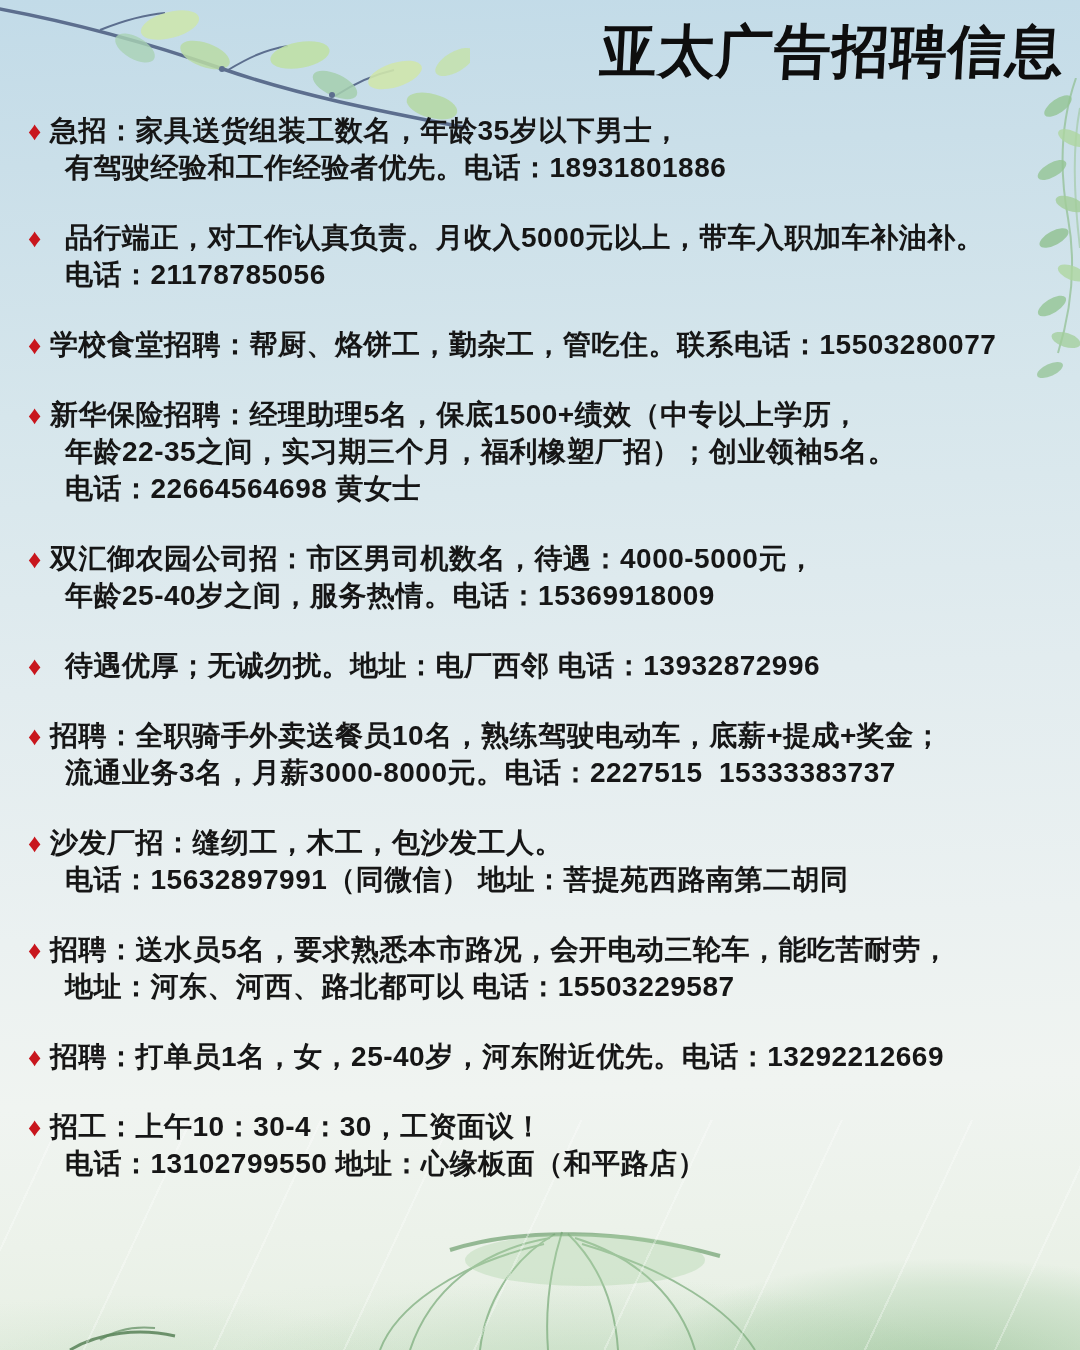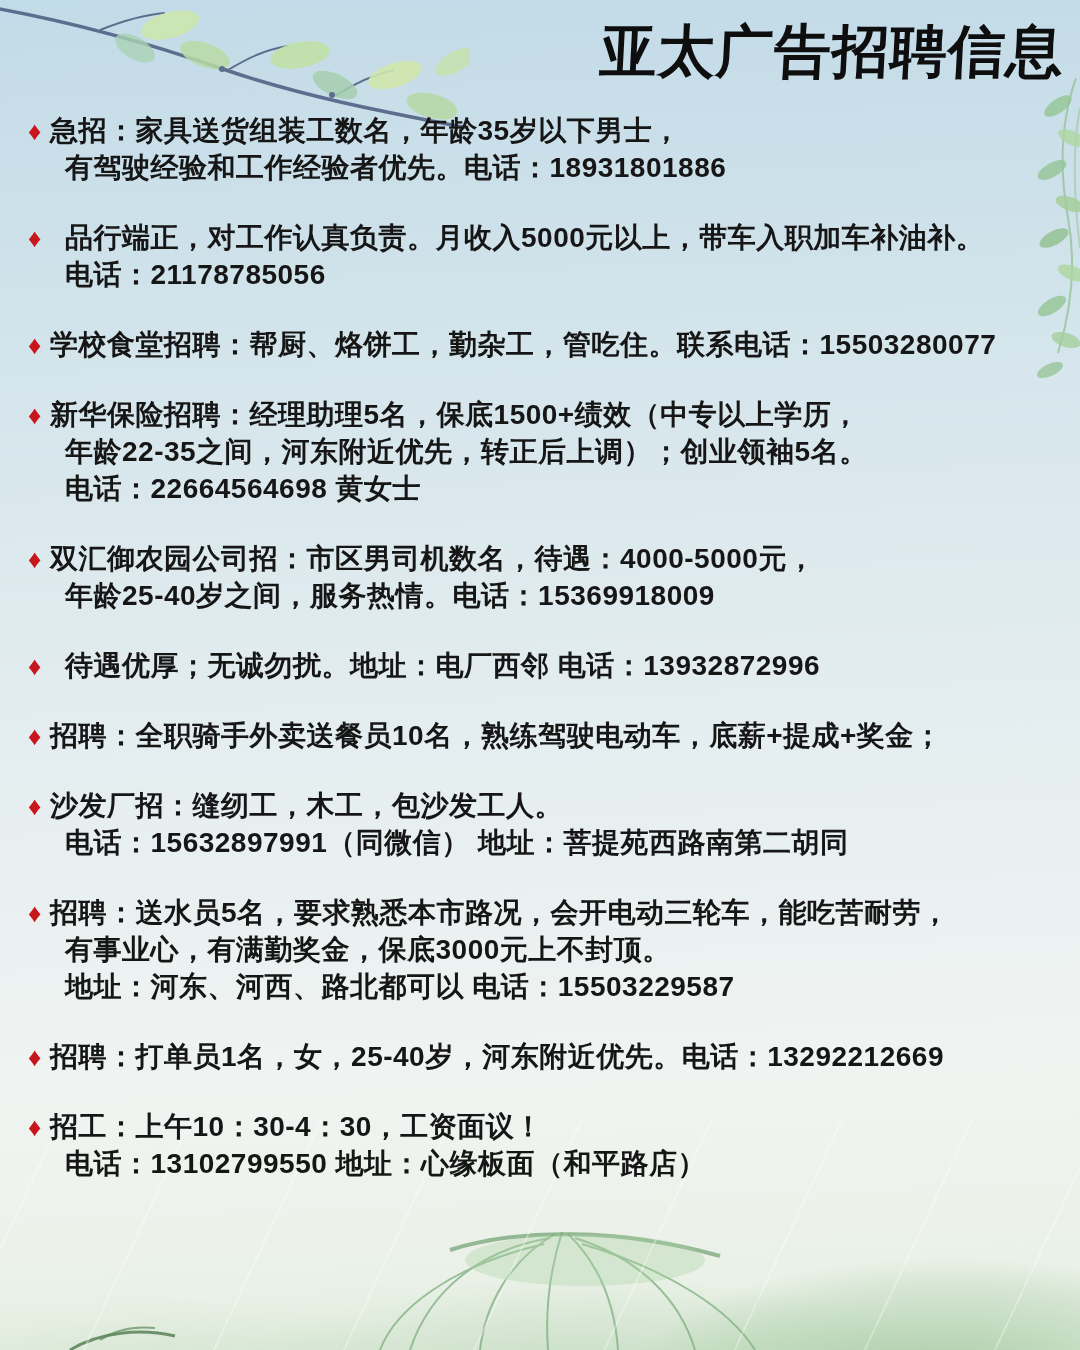--- a/index.html
+++ b/index.html
@@ -165,50 +165,50 @@
     </div>
 
     <div class="job">
       <span class="bullet">♦</span>
       <div class="jl first">学校食堂招聘：帮厨、烙饼工，勤杂工，管吃住。联系电话：15503280077</div>
     </div>
 
     <div class="job">
       <span class="bullet">♦</span>
       <div class="jl first">新华保险招聘：经理助理5名，保底1500+绩效（中专以上学历，</div>
-      <div class="jl">年龄22-35之间，河东附近优先，转正后上调）；创业领袖5名。</div>
+      <div class="jl">年龄22-35之间，实习期三个月，福利橡塑厂招）；创业领袖5名。</div>
       <div class="jl">电话：22664564698 黄女士</div>
     </div>
 
     <div class="job">
       <span class="bullet">♦</span>
       <div class="jl first">双汇御农园公司招：市区男司机数名，待遇：4000-5000元，</div>
       <div class="jl">年龄25-40岁之间，服务热情。电话：15369918009</div>
     </div>
 
     <div class="job">
       <span class="bullet">♦</span>
       <div class="jl">待遇优厚；无诚勿扰。地址：电厂西邻 电话：13932872996</div>
     </div>
 
     <div class="job">
       <span class="bullet">♦</span>
       <div class="jl first">招聘：全职骑手外卖送餐员10名，熟练驾驶电动车，底薪+提成+奖金；</div>
+      <div class="jl">流通业务3名，月薪3000-8000元。电话：2227515  15333383737</div>
     </div>
 
     <div class="job">
       <span class="bullet">♦</span>
       <div class="jl first">沙发厂招：缝纫工，木工，包沙发工人。</div>
       <div class="jl">电话：15632897991（同微信） 地址：菩提苑西路南第二胡同</div>
     </div>
 
     <div class="job">
       <span class="bullet">♦</span>
       <div class="jl first">招聘：送水员5名，要求熟悉本市路况，会开电动三轮车，能吃苦耐劳，</div>
-      <div class="jl">有事业心，有满勤奖金，保底3000元上不封顶。</div>
       <div class="jl">地址：河东、河西、路北都可以 电话：15503229587</div>
     </div>
 
     <div class="job">
       <span class="bullet">♦</span>
       <div class="jl first">招聘：打单员1名，女，25-40岁，河东附近优先。电话：13292212669</div>
     </div>
 
     <div class="job">
       <span class="bullet">♦</span>

